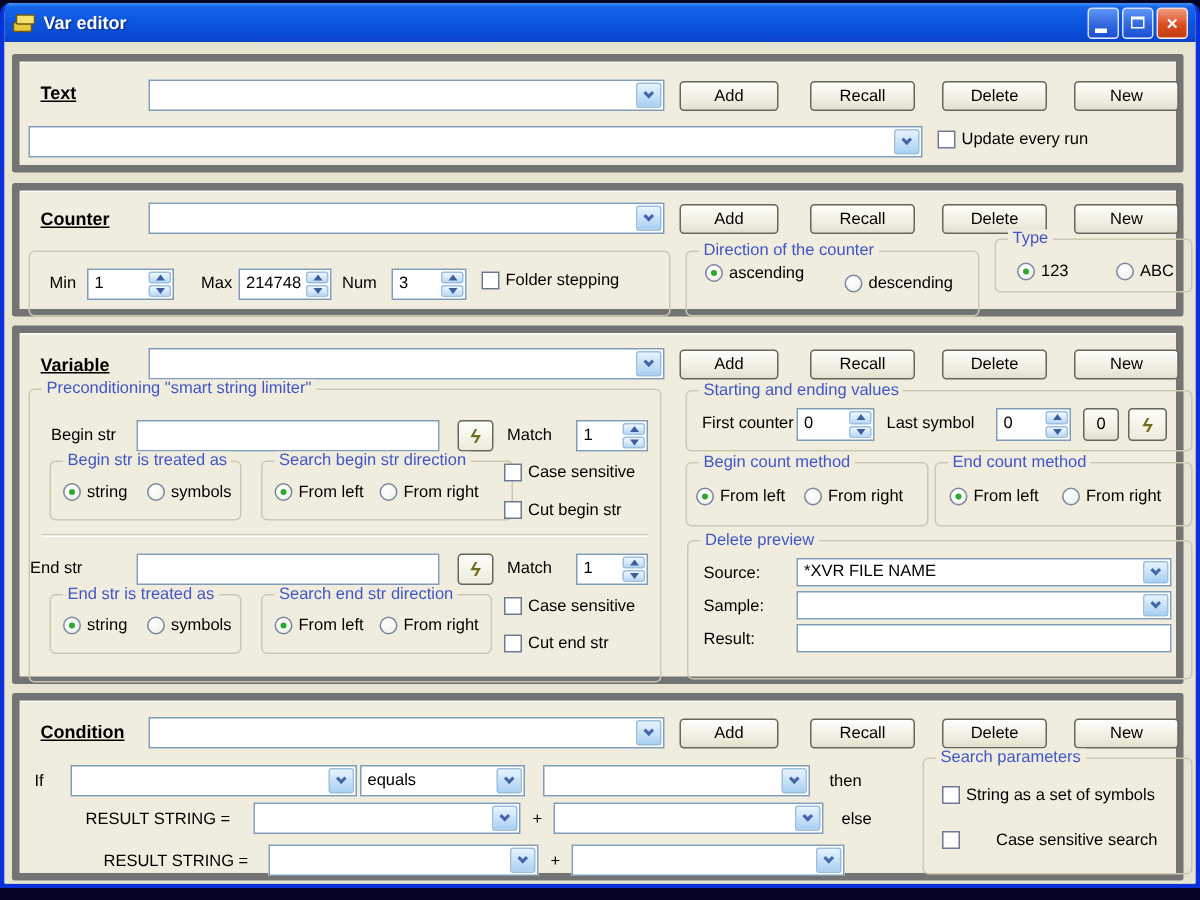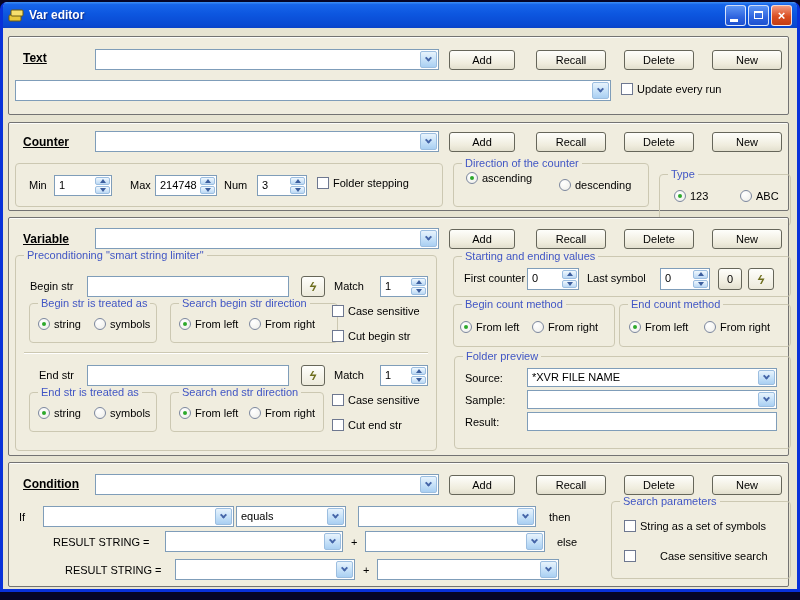--- a/index.html
+++ b/index.html
@@ -17,21 +17,21 @@
   .winbtns { margin-left:auto; display:flex; }
   .winbtn { width:21px; height:21px; border-radius:3px; border:1px solid rgba(255,255,255,.8);
             margin-left:2px; display:flex; align-items:center; justify-content:center; }
   .winbtn.minb,.winbtn.maxb { background:linear-gradient(180deg,#5E96F5,#2E63DE 60%,#1D50D0); }
   .winbtn.closeb { background:linear-gradient(180deg,#F29A80,#DA4E22 55%,#C33C12); color:#fff;
                    font-weight:bold; font-size:13px; }
   .min-glyph { width:8px; height:3px; background:#fff; margin-top:10px; margin-right:4px; }
   .max-glyph { width:9px; height:8px; border:1px solid #fff; border-top:2px solid #fff; }
 
   #bodyarea { position:relative; height:561px; background:#E7E4D2; }
-  .sec { position:absolute; left:5px; width:781px; background:#F0EDDF; border:1px solid #737373;
+  .sec { position:absolute; left:5px; width:781px; background:#F0EDDF; border:5px solid #737373;
          border-radius:2px; box-shadow:inset 0 1px 0 rgba(255,255,255,.85); }
   .seclabel { position:absolute; font-size:12px; font-weight:bold; text-decoration:underline; white-space:nowrap; }
   .lbl { position:absolute; font-size:11px; white-space:nowrap; }
 
   .combo { position:absolute; height:21px; background:#fff; border:1px solid #7F9DB9; }
   .combo .val { position:absolute; left:4px; top:3px; font-size:11px; white-space:nowrap; }
   .cbtn { position:absolute; top:1px; right:1px; bottom:1px; width:17px; border-radius:2px;
           background:linear-gradient(180deg,#E8F3FC,#CBE4F9 45%,#A9CFF2); border:1px solid #9CBEE0;
           display:flex; align-items:center; justify-content:center; }
   .chev { display:block; width:5px; height:5px; border-right:2px solid #4565A8; border-bottom:2px solid #4565A8;
@@ -181,21 +181,21 @@
         <label class="radio-item" style="left:12px;top:8px;justify-content:flex-end;">
           <span class="radio sel"></span>
           <span>ascending</span>
         </label>
         <label class="radio-item" style="left:105px;top:15px;">
           <span class="radio"></span>
           <span>descending</span>
         </label>
       </div>
 
-      <div class="group" style="left:650px;top:51px;width:132px;height:52px;">
+      <div class="group" style="left:650px;top:32px;width:132px;height:36px;">
         <span class="gtitle">Type</span>
         <label class="radio-item" style="left:14px;top:15px;">
           <span class="radio sel"></span>
           <span>123</span>
         </label>
         <label class="radio-item" style="left:80px;top:15px;">
           <span class="radio"></span>
           <span>ABC</span>
         </label>
       </div>
@@ -261,21 +261,21 @@
           <span class="check"></span>
           <span>Case sensitive</span>
         </label>
         <label class="check-item" style="left:316px;top:74px;">
           <span class="check"></span>
           <span>Cut begin str</span>
         </label>
 
         <div class="divider" style="top:96px;"></div>
 
-        <span class="lbl" style="left:23px;top:113px;">End str</span>
+        <span class="lbl" style="left:0;top:113px;">End str</span>
         <input class="input" style="left: 71px; top: 109px; width: 202px; height: 21px;" value="">
         <span class="bolt-btn" style="left:285px;top:109px;width:24px;height:21px;">
             <span>ϟ</span>
           </span>
         <span class="lbl" style="left:318px;top:113px;">Match</span>
         <div class="spin" style="left:364px;top:109px;width:48px;">
           <span class="val">1</span>
           <span class="spin-btns">
               <span class="sb">
                 <i class="tri-up"></i>
@@ -367,21 +367,21 @@
           <span class="radio sel"></span>
           <span>From left</span>
         </label>
         <label class="radio-item" style="left:84px;top:16px;">
           <span class="radio"></span>
           <span>From right</span>
         </label>
       </div>
 
       <div class="group" style="left:445px;top:138px;width:337px;height:93px;">
-        <span class="gtitle">Folder preview</span>
+        <span class="gtitle">Delete preview</span>
         <span class="lbl" style="left:10px;top:15px;">Source:</span>
         <div class="combo" style="left:72px;top:11px;width:250px;height:19px;">
           <span class="val" style="top:2px;">*XVR FILE NAME</span>
           <span class="cbtn">
               <i class="chev"></i>
             </span>
         </div>
         <span class="lbl" style="left:10px;top:37px;">Sample:</span>
         <div class="combo" style="left:72px;top:33px;width:250px;height:19px;">
           <span class="val" style="top:2px;"></span>

